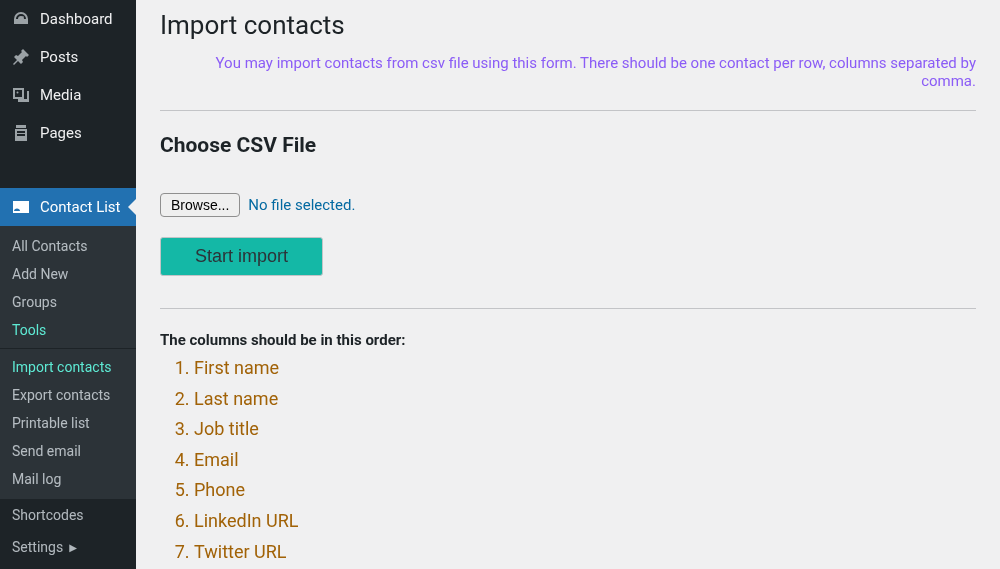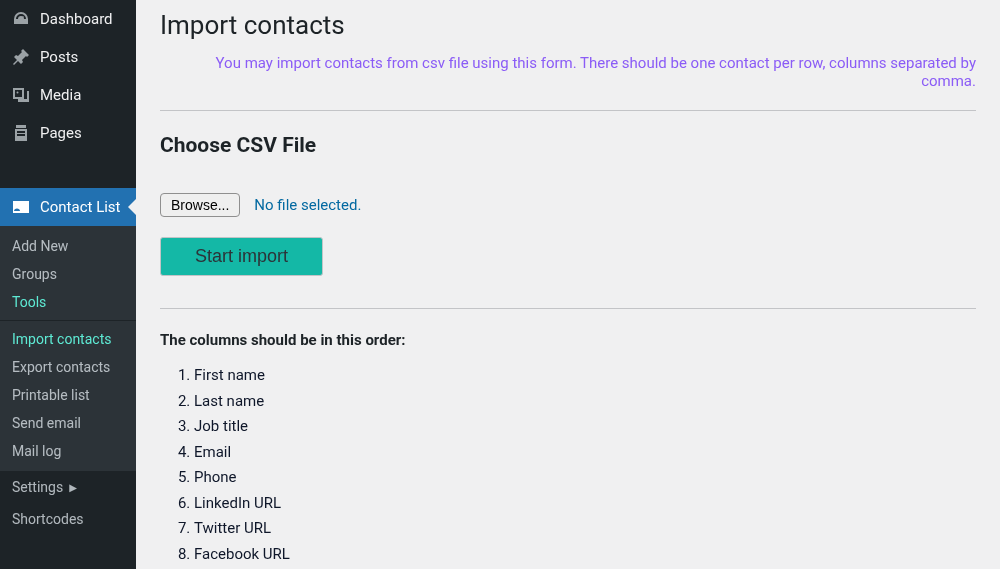--- a/index.html
+++ b/index.html
@@ -117,21 +117,21 @@
     }
     .section-title {
       font-size: 21px;
       font-weight: 700;
       color: #1d2327;
       margin-bottom: 36px;
     }
     .file-row {
       display: flex;
       align-items: center;
-      gap: 14px;
+      gap: 8px;
       margin-bottom: 20px;
     }
     .browse-btn {
       padding: 3px 10px;
       background: #efefef;
       border: 1px solid #8f8f8f;
       border-radius: 4px;
       font-size: 14px;
       cursor: pointer;
     }
@@ -146,29 +146,29 @@
       border-radius: 3px;
       font-size: 18px;
       color: #2c3338;
       cursor: pointer;
       margin-bottom: 22px;
     }
     .cols-title {
       font-size: 15px;
       font-weight: 700;
       color: #1d2327;
-      margin-bottom: 14px;
+      margin-bottom: 4px;
     }
     .cols-list {
       list-style: decimal;
       padding-left: 34px;
     }
     .cols-list li {
-      font-size: 15px;
-      color: #0f172a;
+      font-size: 18px;
+      color: #a16207;
       line-height: 1.7;
     }
   </style>
 </head>
 <body>
 
 <aside class="sidebar">
   <div class="menu-item">
     <span class="icon">
       <svg viewBox="0 0 20 20" fill="currentColor">
@@ -205,37 +205,38 @@
   <div class="menu-item active">
     <span class="icon">
       <svg viewBox="0 0 20 20" fill="currentColor">
           <path d="M2 4h16v12H2V4zm3 3a2 2 0 110 4 2 2 0 010-4zm-2 7h6c0-1.5-1.3-2.5-3-2.5S3 12.5 3 14zm8-6h6v1.5h-6V8zm0 3h6v1.5h-6V11z"></path>
         </svg>
     </span>
     <span>Contact List</span>
   </div>
 
   <div class="submenu">
+    <div class="submenu-item">All Contacts</div>
     <div class="submenu-item">Add New</div>
     <div class="submenu-item">Groups</div>
     <div class="submenu-item bold">Tools</div>
     <div class="submenu-sep"></div>
     <div class="submenu-item bold">Import contacts</div>
     <div class="submenu-item">Export contacts</div>
     <div class="submenu-item">Printable list</div>
     <div class="submenu-item">Send email</div>
     <div class="submenu-item">Mail log</div>
   </div>
 
   <div class="settings-row">
+    <span>Shortcodes</span>
+  </div>
+  <div class="settings-row">
     <span>Settings</span>
     <span class="chev">▶</span>
-  </div>
-  <div class="settings-row">
-    <span>Shortcodes</span>
   </div>
 </aside>
 
 <main class="content">
   <h1 class="page-title">Import contacts</h1>
   <p class="intro">You may import contacts from csv file using this form. There should be one contact per row, columns separated by comma.</p>
   <hr>
   <h2 class="section-title">Choose CSV File</h2>
   <div class="file-row">
     <button class="browse-btn">Browse...</button>

